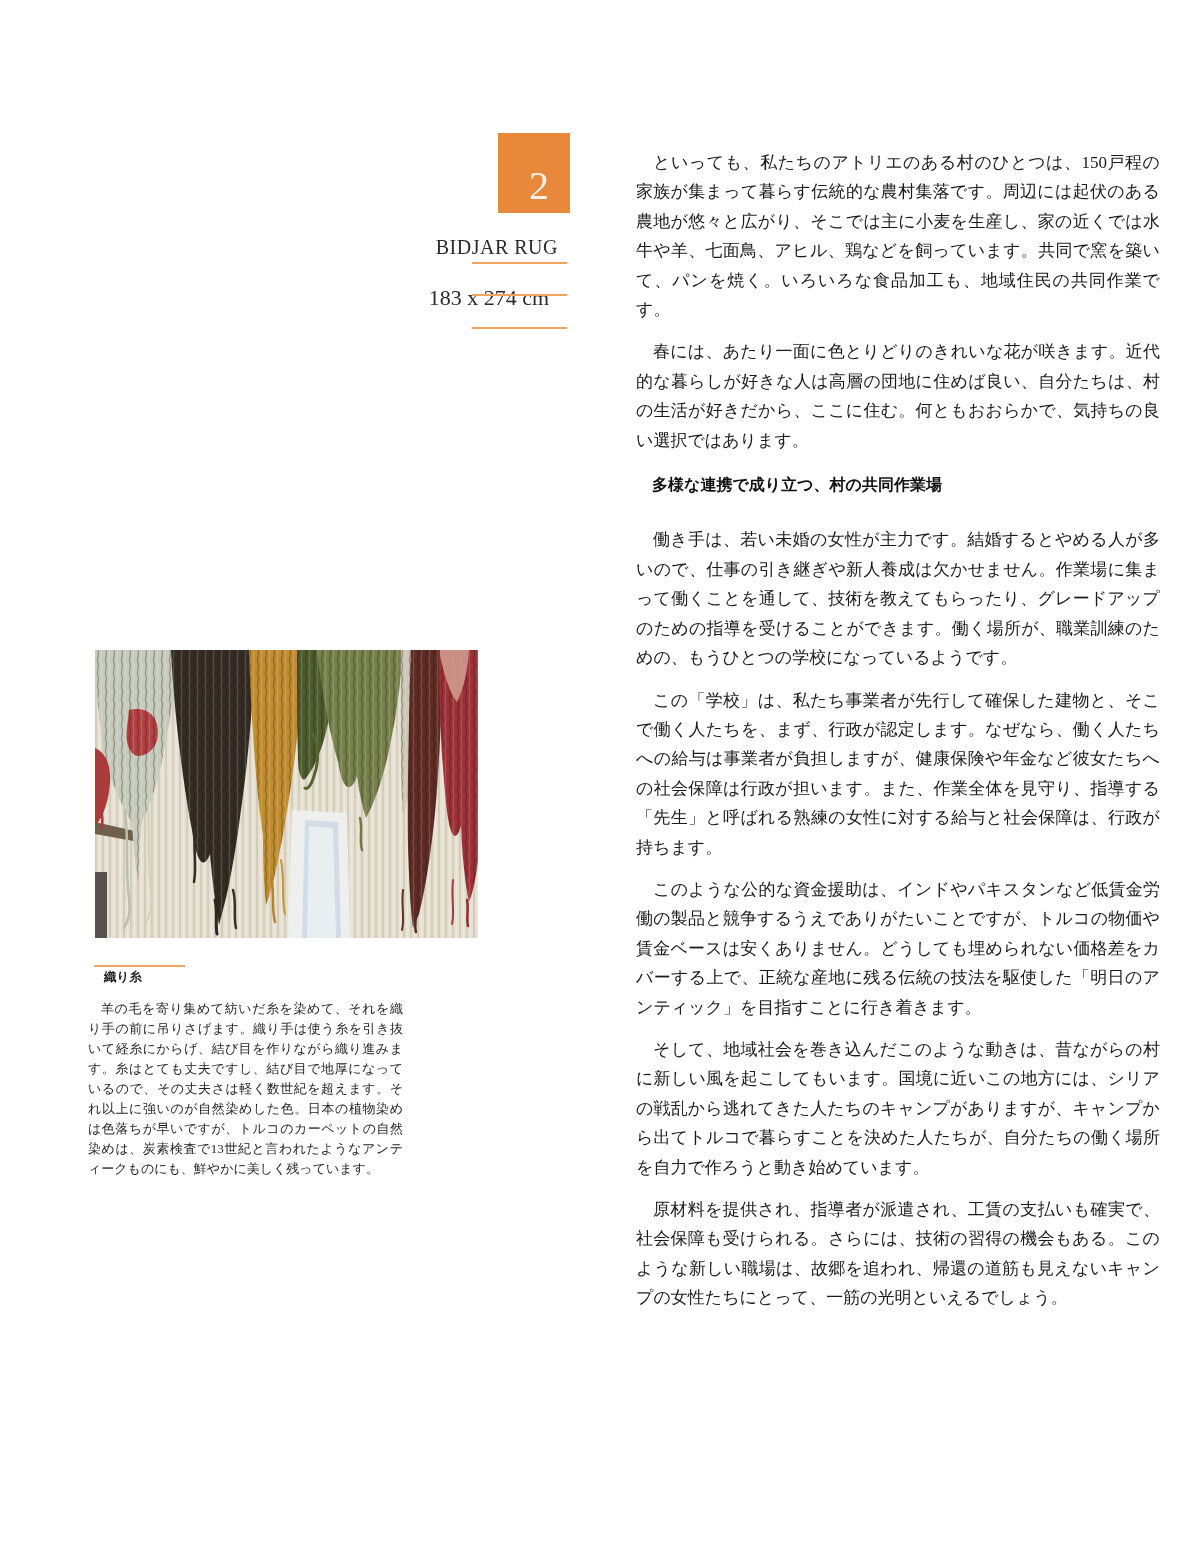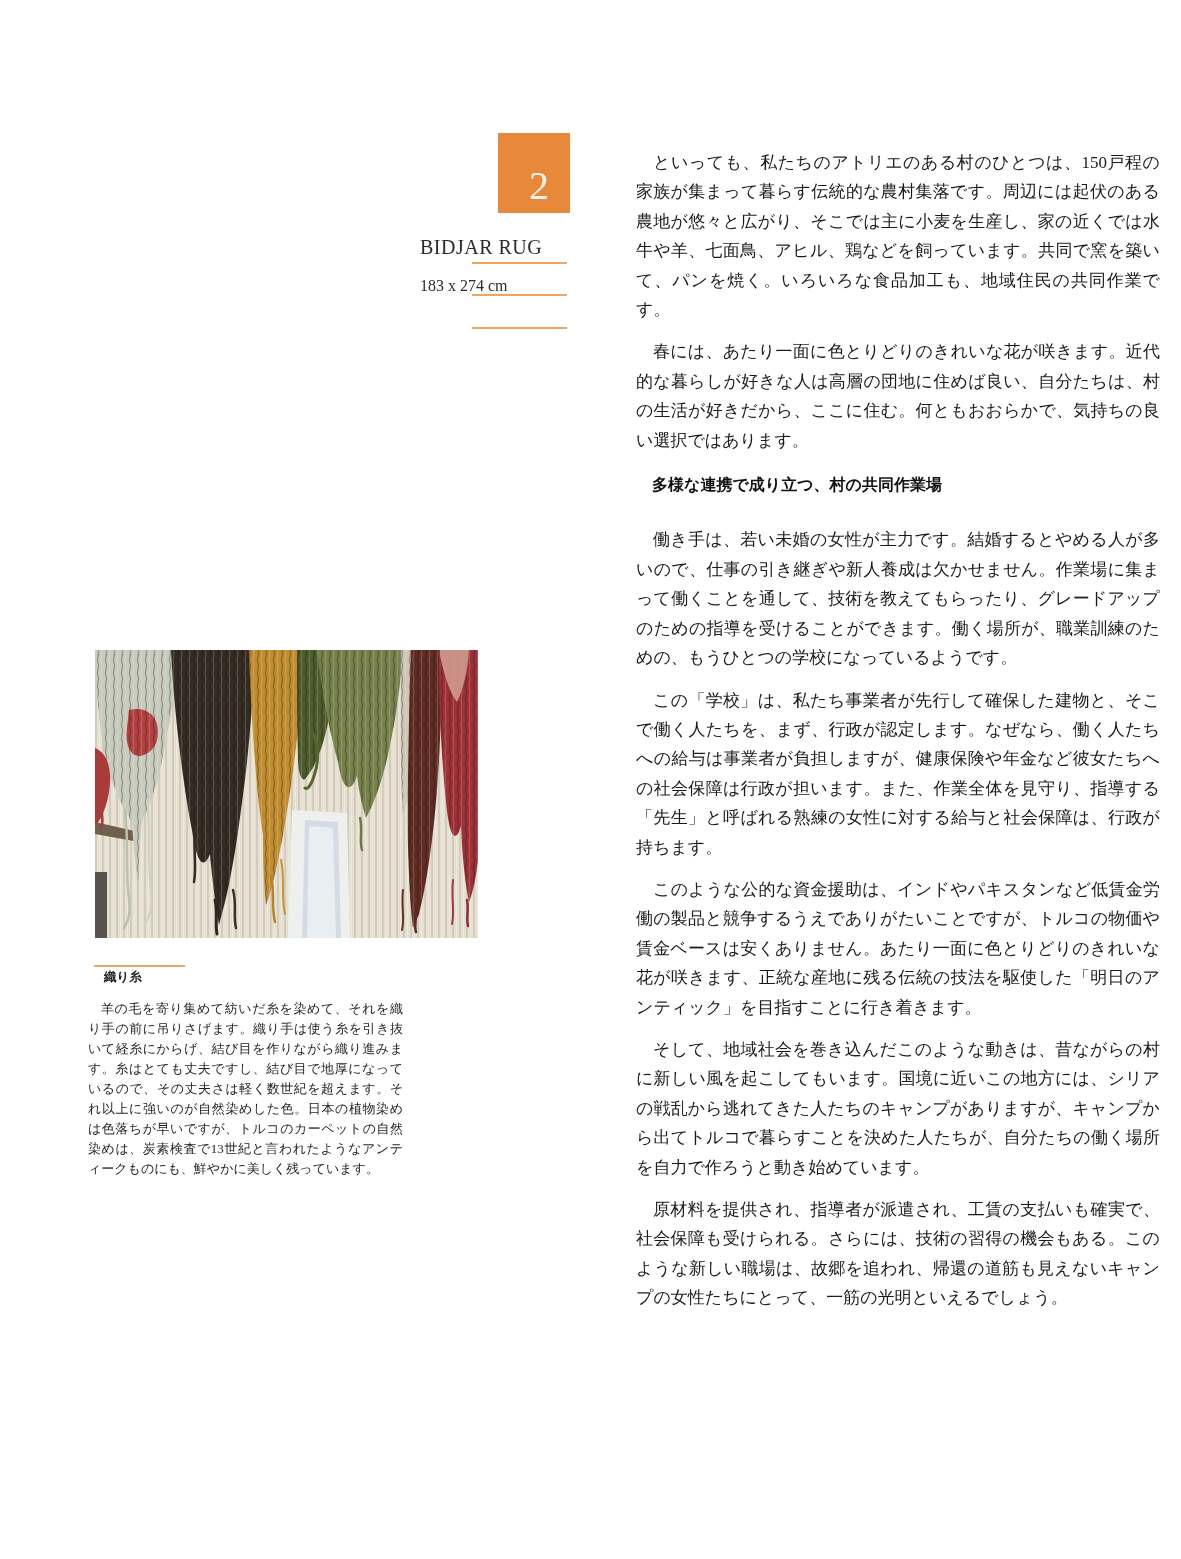--- a/index.html
+++ b/index.html
@@ -18,26 +18,26 @@
     position:absolute;left:498px;top:133px;width:72px;height:80px;
     background:var(--accent,#e8883b);
     display:flex;align-items:center;justify-content:center;
   }
   .num-box .num{
     color:#f7f2e7;font-size:40px;line-height:1;
     transform:translate(5px,13px);
   }
   .item-title{
     position:absolute;left:420px;top:236px;width:138px;
-    text-align:left;font-size:20px;letter-spacing:.5px;color:#2b2b2b;
+    text-align:right;font-size:20px;letter-spacing:.5px;color:#2b2b2b;
     white-space:nowrap;
   }
   .item-size{
-    position:absolute;left:420px;top:277px;width:138px;
-    text-align:left;font-size:16px;color:#2b2b2b;white-space:nowrap;
+    position:absolute;left:420px;top:285px;width:138px;
+    text-align:center;font-size:22px;color:#2b2b2b;white-space:nowrap;
   }
   .hrule{
     position:absolute;left:472px;width:95px;height:2px;
     background:var(--rule,#f0a45f);
   }
   .hrule.r1{top:262px}
   .hrule.r2{top:294px}
   .hrule.r3{top:327px}
 
   
@@ -163,18 +163,18 @@
   <div class="cap-rule"></div>
   <div class="cap-title">織り糸</div>
   <p class="cap-body">羊の毛を寄り集めて紡いだ糸を染めて、それを織り手の前に吊りさげます。織り手は使う糸を引き抜いて経糸にからげ、結び目を作りながら織り進みます。糸はとても丈夫ですし、結び目で地厚になっているので、その丈夫さは軽く数世紀を超えます。それ以上に強いのが自然染めした色。日本の植物染めは色落ちが早いですが、トルコのカーペットの自然染めは、炭素検査で13世紀と言われたようなアンティークものにも、鮮やかに美しく残っています。</p>
 
   <main class="article">
     <p>といっても、私たちのアトリエのある村のひとつは、150戸程の家族が集まって暮らす伝統的な農村集落です。周辺には起伏のある農地が悠々と広がり、そこでは主に小麦を生産し、家の近くでは水牛や羊、七面鳥、アヒル、鶏などを飼っています。共同で窯を築いて、パンを焼く。いろいろな食品加工も、地域住民の共同作業です。</p>
     <p>春には、あたり一面に色とりどりのきれいな花が咲きます。近代的な暮らしが好きな人は高層の団地に住めば良い、自分たちは、村の生活が好きだから、ここに住む。何ともおおらかで、気持ちの良い選択ではあります。</p>
     <h3>多様な連携で成り立つ、村の共同作業場</h3>
     <p>働き手は、若い未婚の女性が主力です。結婚するとやめる人が多いので、仕事の引き継ぎや新人養成は欠かせません。作業場に集まって働くことを通して、技術を教えてもらったり、グレードアップのための指導を受けることができます。働く場所が、職業訓練のための、もうひとつの学校になっているようです。</p>
     <p>この「学校」は、私たち事業者が先行して確保した建物と、そこで働く人たちを、まず、行政が認定します。なぜなら、働く人たちへの給与は事業者が負担しますが、健康保険や年金など彼女たちへの社会保障は行政が担います。また、作業全体を見守り、指導する「先生」と呼ばれる熟練の女性に対する給与と社会保障は、行政が持ちます。</p>
-    <p>このような公的な資金援助は、インドやパキスタンなど低賃金労働の製品と競争するうえでありがたいことですが、トルコの物価や賃金ベースは安くありません。あたり一面に色とりどりのきれいな花が咲きます、正統な産地に残る伝統の技法を駆使した「明日のアンティック」を目指すことに行き着きます。</p>
+    <p>このような公的な資金援助は、インドやパキスタンなど低賃金労働の製品と競争するうえでありがたいことですが、トルコの物価や賃金ベースは安くありません。どうしても埋められない価格差をカバーする上で、正統な産地に残る伝統の技法を駆使した「明日のアンティック」を目指すことに行き着きます。</p>
     <p>そして、地域社会を巻き込んだこのような動きは、昔ながらの村に新しい風を起こしてもいます。国境に近いこの地方には、シリアの戦乱から逃れてきた人たちのキャンプがありますが、キャンプから出てトルコで暮らすことを決めた人たちが、自分たちの働く場所を自力で作ろうと動き始めています。</p>
     <p>原材料を提供され、指導者が派遣され、工賃の支払いも確実で、社会保障も受けられる。さらには、技術の習得の機会もある。このような新しい職場は、故郷を追われ、帰還の道筋も見えないキャンプの女性たちにとって、一筋の光明といえるでしょう。</p>
   </main>
 
 </div>
 
 </body></html>

